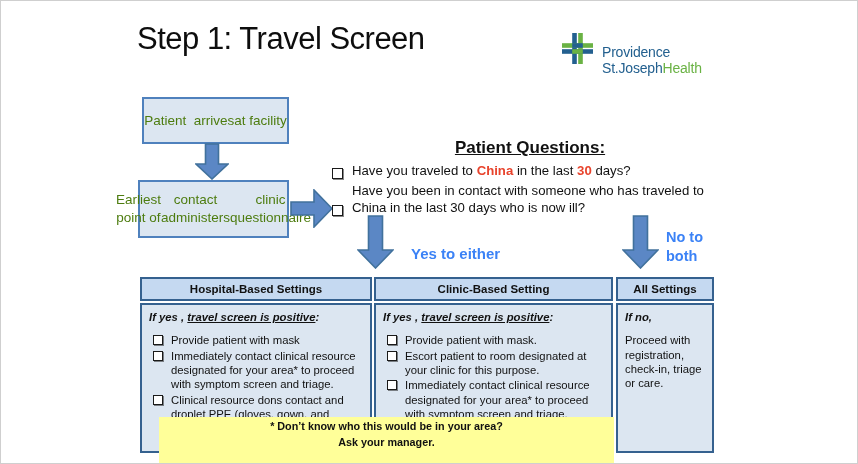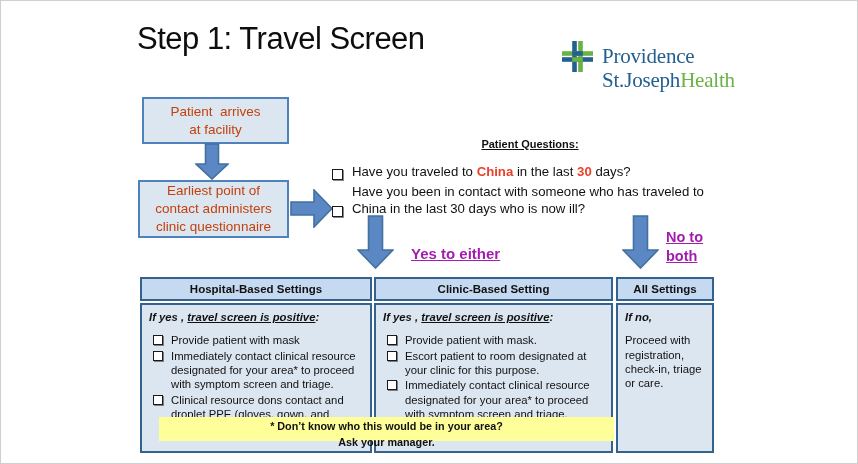--- a/index.html
+++ b/index.html
@@ -4,65 +4,65 @@
 <style>
   html,body{margin:0;padding:0;background:#fff;}
   body{font-family:"Liberation Sans",sans-serif;color:#111;}
   #slide{position:relative;width:858px;height:464px;background:#fff;box-sizing:border-box;border:1px solid #cfcfcf;overflow:hidden;}
 
   
   .page-title{position:absolute;left:136px;top:20px;font-size:31px;font-weight:400;color:#0d0d0d;letter-spacing:-0.5px;}
 
   
   .logo{position:absolute;left:558px;top:20px;display:flex;align-items:center;gap:6px;}
-  .logo-text{font-family:Liberation Serif, serif;font-size:21px;line-height:1.12;letter-spacing:-0.2px;margin-top:24px;}
+  .logo-text{font-family:Liberation Sans, sans-serif;font-size:14px;line-height:1.12;letter-spacing:-0.2px;margin-top:24px;}
   .logo-blue{color:var(--logo_blue);}
   .logo-green{color:var(--logo_green);}
 
   
   .flow-box{position:absolute;box-sizing:border-box;background:var(--box_fill);border:2px solid var(--box_border);
-    display:flex;flex-direction:column;justify-content:center;align-items:center;text-align:right;
-    font-size:13.5px;line-height:1.32;color:#c2410c;}
+    display:flex;justify-content:center;align-items:center;text-align:center;
+    font-size:13.5px;line-height:1.32;color:#4d7c0f;}
   #box1{left:141px;top:96px;width:147px;height:47px;}
   #box2{left:137px;top:179px;width:151px;height:58px;}
   .pre{white-space:pre-wrap;}
 
   .arrow{position:absolute;}
 
   
   .questions{position:absolute;left:329px;top:137px;width:400px;}
-  .q-heading{font-size:11px;font-weight:bold;text-decoration:underline;text-align:center;margin-bottom:13px;}
+  .q-heading{font-size:17px;font-weight:bold;text-decoration:underline;text-align:center;margin-bottom:4px;}
   .q-row{display:flex;font-size:13.2px;line-height:1.3;margin-bottom:3px;align-items:flex-end;}
   .red{color:var(--accent_red);font-weight:bold;}
 
   .checkbox{flex:0 0 auto;display:inline-block;width:9px;height:9px;border:1.6px solid #1a1a1a;
     box-shadow:1px 1px 0 rgba(40,40,40,.55);margin:3px 9px 0 2px;background:#fff;}
 
   
-  .branch-label{position:absolute;font-weight:bold;color:#a21caf;text-decoration:underline;}
+  .branch-label{position:absolute;font-weight:bold;color:#3b82f6;}
   #yes-label{left:410px;top:244px;font-size:15px;}
   #no-label{left:665px;top:227px;font-size:14.5px;line-height:1.28;}
 
   
   .th{position:absolute;box-sizing:border-box;background:var(--header_fill);border:2px solid var(--table_border);
     font-size:11.5px;font-weight:bold;text-align:center;display:flex;align-items:center;justify-content:center;height:24px;top:276px;}
   #th1{left:139px;width:232px;}
   #th2{left:373px;width:239px;}
   #th3{left:615px;width:98px;}
   .td{position:absolute;box-sizing:border-box;background:var(--cell_fill);border:2px solid var(--table_border);
     top:302px;height:150px;font-size:11.3px;line-height:1.27;padding:5px 7px 4px 7px;color:#111;}
   #td1{left:139px;width:232px;}
   #td2{left:373px;width:239px;}
   #td3{left:615px;width:98px;}
   .cell-intro{font-weight:bold;margin-bottom:9px;font-style:italic;}
   .check-item{display:flex;margin-bottom:1px;}
   .check-item .checkbox{width:8px;height:8px;border-width:1.4px;margin:2px 8px 0 4px;}
 
   
-  .footnote{position:absolute;left:158px;top:416px;width:455px;height:24px;background:var(--note_bg);
+  .footnote{position:absolute;left:158px;top:416px;width:455px;height:47px;background:var(--note_bg);
     z-index:5;text-align:center;font-size:10.8px;font-weight:bold;line-height:1.45;padding-top:2px;box-sizing:border-box;}
 </style>
 </head>
 <body>
 
 <div id="slide">
 
   <div class="page-title">Step 1: Travel Screen</div>
 
   <div class="logo">

